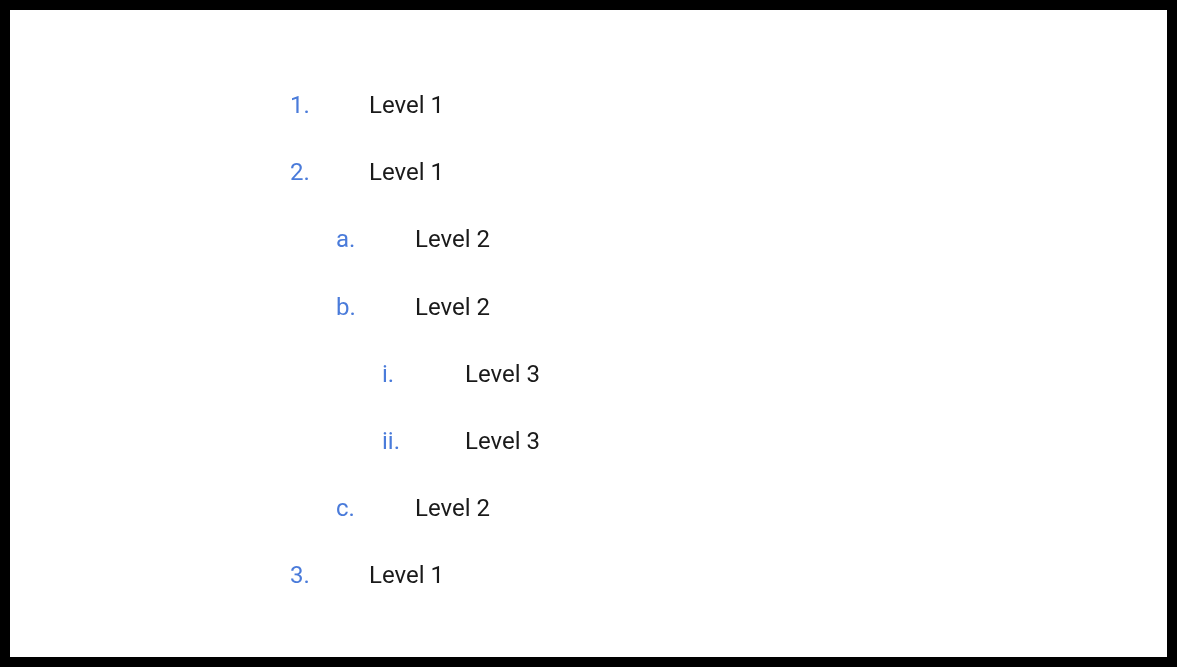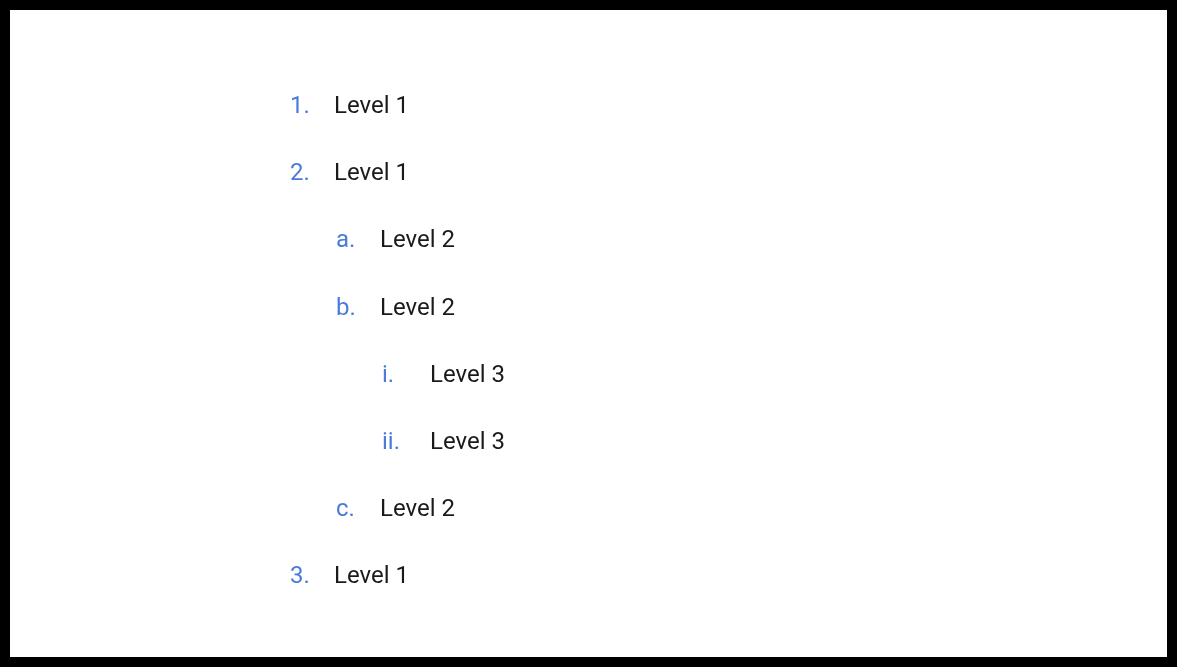--- a/index.html
+++ b/index.html
@@ -29,20 +29,21 @@
       font-size: 24px;
       line-height: 1.3;
     }
     .marker {
       color: #4a7bda;
       min-width: 44px;
       text-align: left;
     }
     .text {
       color: #1a1a1a;
+      margin-left: 35px;
     }
     .level-1 {
       padding-left: 0;
     }
     .level-2 {
       padding-left: 46px;
     }
     .level-3 {
       padding-left: 92px;
     }

